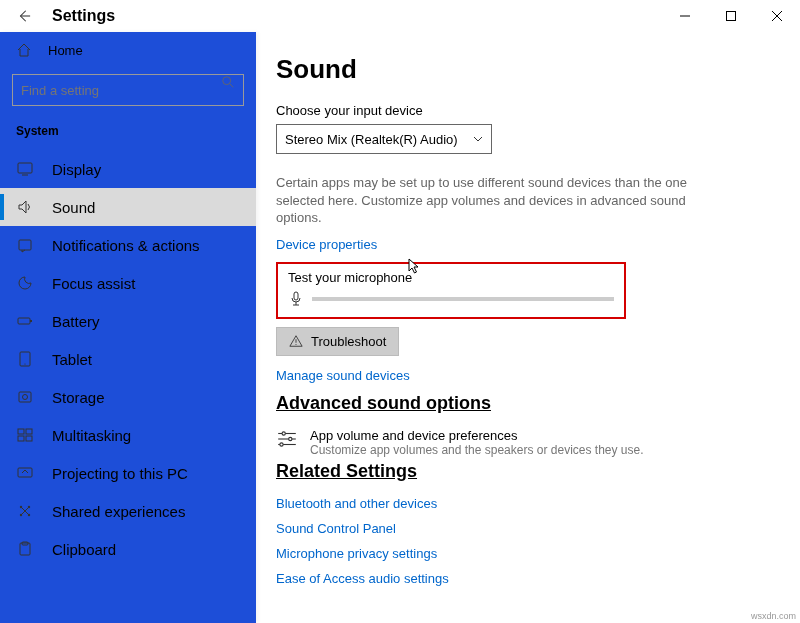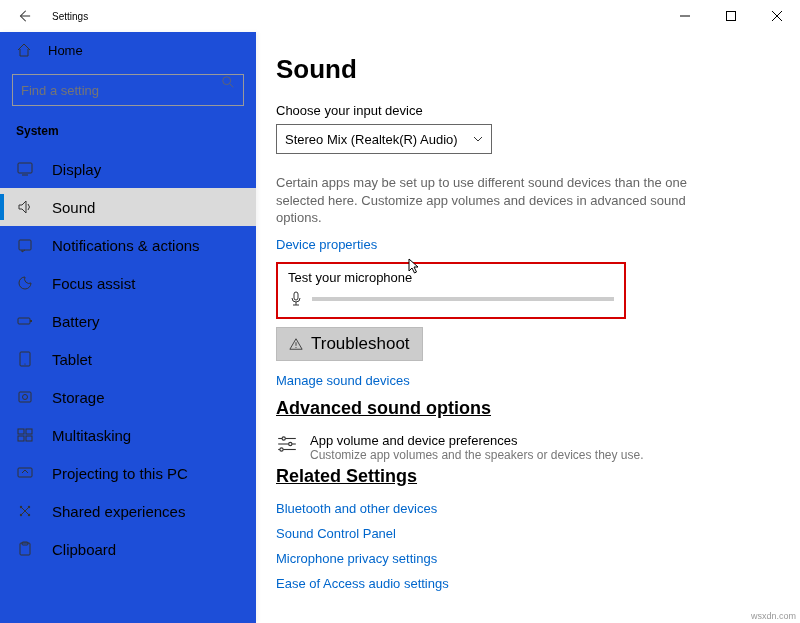--- a/index.html
+++ b/index.html
@@ -1,19 +1,19 @@
 <!DOCTYPE html>
 <html><head>
 <meta charset="utf-8">
 <style>
 * { margin: 0; padding: 0; box-sizing: border-box; font-family: "Segoe UI", Tahoma, sans-serif; }
 body { width: 800px; height: 623px; background: #fff; overflow: hidden; position: relative; }
 .titlebar { height: 32px; display: flex; align-items: center; padding-left: 14px; }
 .titlebar .back { width: 20px; display: flex; align-items: center; justify-content: center; color: #333; }
-.titlebar .title { font-size: 10px; margin-left: 18px; color: #000; }
+.titlebar .title { font-size: 16px; margin-left: 18px; color: #000; font-weight: bold; }
 .winbtns { position: absolute; right: 0; top: 0; display: flex; }
 .winbtn { width: 46px; height: 32px; display: flex; align-items: center; justify-content: center; color: #000; }
 .layout { display: flex; height: calc(100% - 32px); }
 .sidebar { width: 256px; background: #1d4ed8; padding: 0; border-right: none; box-shadow: 2px 0 4px rgba(0,0,0,0.05); height: calc(623px - 32px); overflow: hidden; }
 .home { display: flex; align-items: center; padding: 10px 16px 10px 16px; gap: 16px; font-size: 13px; }
 .home svg { width: 16px; height: 16px; }
 .search { margin: 6px 12px 14px 12px; border: 1px solid #999; height: 32px; display: flex; padding: 0 8px; background: #fff0; }
 .search input { border: none; background: transparent; outline: none; font-size: 13px; flex: 1; }
 .cathdr { font-size: 12px; font-weight: 600; padding: 4px 16px 12px 16px; }
 .nav-item { display: flex; align-items: center; gap: 18px; height: 38px; padding-left: 16px; font-size: 15px; color: #000; position: relative; }
@@ -24,21 +24,21 @@
 .page-title { font-size: 26px; font-weight: 600; margin-bottom: 18px; }
 .label { font-size: 13px; color: #000; margin-bottom: 6px; }
 .select { width: 216px; height: 30px; border: 1px solid #666; display: flex; align-items: center; justify-content: space-between; padding: 0 8px; font-size: 13px; margin-bottom: 20px; }
 .desc { font-size: 13px; color: #666; line-height: 1.35; max-width: 430px; margin-bottom: 10px; }
 .link { font-size: 13px; color: #0066cc; display: block; margin-bottom: 10px; }
 .testbox { border: 2px solid #d40000; padding: 6px 10px 10px 10px; width: 350px; margin-bottom: 8px; }
 .testbox .t { font-size: 13px; margin-bottom: 6px; }
 .testbox .row { display: flex; align-items: center; gap: 8px; }
 .testbox .bar { flex: 1; height: 4px; background: #ccc; position: relative; }
 .cursor { position: absolute; left: 408px; top: 258px; }
-.btn { display: inline-flex; align-items: center; gap: 8px; background: #ccc; border: 1px solid #bbb; padding: 6px 12px; font-size: 17px; margin-bottom: 12px; }
+.btn { display: inline-flex; align-items: center; gap: 8px; background: #ccc; border: 1px solid #bbb; padding: 6px 12px; font-size: 13px; margin-bottom: 12px; }
 .section-title { font-size: 18px; font-weight: 600; margin-bottom: 14px; text-decoration: underline; }
 .advrow { display: flex; gap: 12px; align-items: flex-start; margin-bottom: 4px; }
 .advrow .txt .h { font-size: 13px; }
 .advrow .txt .s { font-size: 12px; color: #777; }
 .watermark { position: absolute; right: 4px; bottom: 2px; font-size: 9px; color: #999; }
 </style>
 </head>
 <body>
 
 <div class="titlebar">

